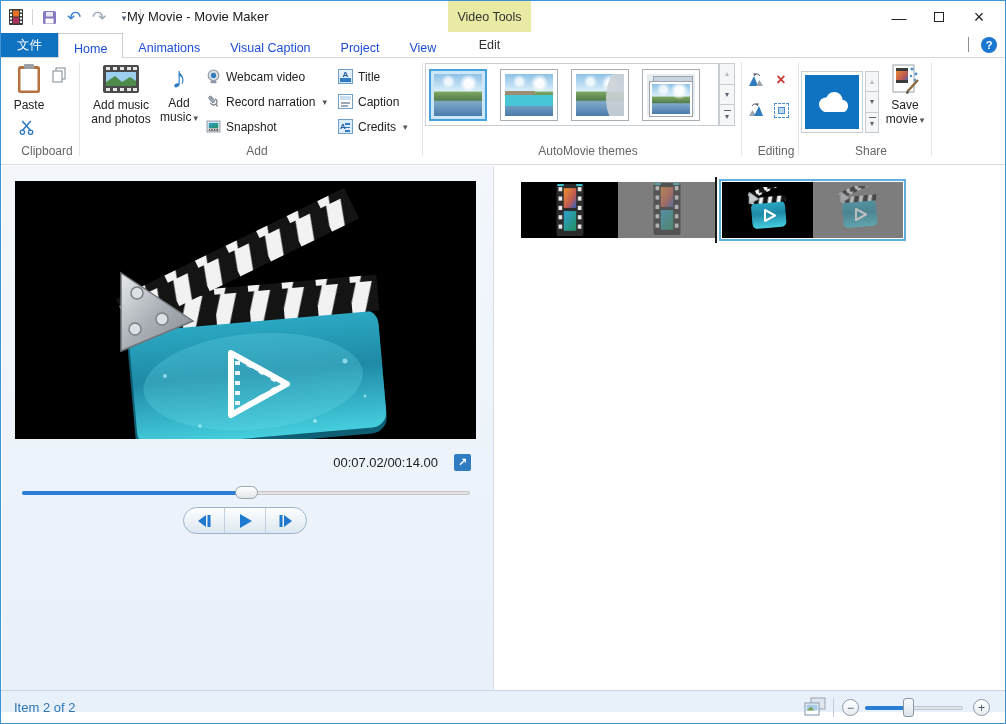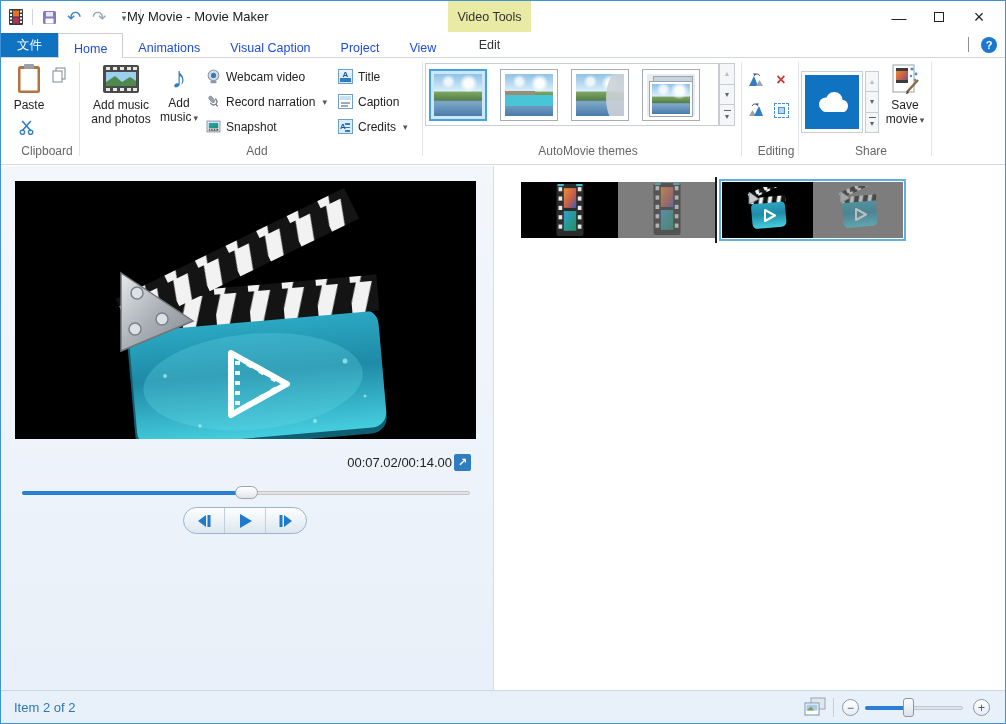--- a/index.html
+++ b/index.html
@@ -78,42 +78,42 @@
   .onedrive-tile { width:54px; height:54px; background:#1073c2; display:flex; align-items:center; justify-content:center; }
   .share-scroll { position:absolute; left:66px; top:13px; width:14px; height:62px; display:flex; flex-direction:column; }
   
   .g-signin { position:absolute; left:932px; top:0; width:70px; height:100%; }
   .signin-ico { width:38px; height:34px; border:1px solid #9aa0a8; border-radius:3px; background:linear-gradient(180deg,#eef1f4,#c2c8cf); display:flex; align-items:center; justify-content:center; box-shadow:inset 0 0 0 1px #fff, 0 0 0 1px #bfe2e6; }
 
   
   .workspace { position:absolute; left:1px; top:165px; width:1004px; height:524px; display:flex; }
   .preview-pane { position:relative; width:492px; height:100%; background:linear-gradient(180deg,#f3f7fc,#e9f0f9); border-right:1px solid #d9dde1; }
   .video-frame { position:absolute; left:13px; top:15px; width:461px; height:258px; background:#000; overflow:hidden; }
-  .time-row { position:absolute; top:288px; right:22px; display:flex; align-items:center; gap:2px; }
+  .time-row { position:absolute; top:288px; right:22px; display:flex; align-items:center; gap:16px; }
   .timecode { font-size:13px; color:#222; }
   .fullscreen-btn { width:17px; height:17px; background:#2f7cc0; border-radius:2px; color:#fff; font-size:11px; font-weight:bold; display:flex; align-items:center; justify-content:center; }
   .seek { position:absolute; left:20px; top:320px; width:448px; height:14px; }
   .seek-track { position:absolute; left:0; top:5px; width:100%; height:4px; background:#e3e3e3; border:1px solid #c6c6c6; border-radius:2px; }
   .seek-progress { position:absolute; left:0; top:5px; height:4px; background:#2a7fd4; border-radius:2px 0 0 2px; }
   .seek-thumb { position:absolute; top:0; width:23px; height:13px; margin-left:-11px; background:linear-gradient(180deg,#ffffff,#e2e6ea); border:1px solid #9aa2aa; border-radius:7px; }
   .controls { position:absolute; left:181px; top:341px; width:124px; height:27px; border:1px solid #9ab4cc; border-radius:14px; background:linear-gradient(180deg,#fdfefe,#dde7f0); display:flex; overflow:hidden; }
   .pbtn { flex:1; display:flex; align-items:center; justify-content:center; }
   .pbtn + .pbtn { border-left:1px solid #c2cedb; }
 
   .board-pane { position:relative; flex:1; height:100%; background:#fff; }
   .clip-frame { position:absolute; top:16px; height:56px; display:flex; align-items:center; justify-content:center; }
   .frame-a { background:#000; }
   .frame-b { background:#7d7d7d; }
   .faded { opacity:.5; }
   .playhead { position:absolute; left:221px; top:11px; width:2px; height:66px; background:#1a1a1a; }
   .sel-clip { position:absolute; left:225px; top:13px; width:187px; height:62px; border:2px solid #5fb0dc; background:#fff; padding:1px; display:flex; }
   .sel-clip .cf { width:50%; height:100%; display:flex; align-items:center; justify-content:center; }
 
   
-  .statusbar { position:absolute; left:0; top:689px; width:100%; height:34px; background:#e8f1fa; border-top:1px solid #c9d6e4; }
+  .statusbar { position:absolute; left:0; top:689px; width:100%; height:22px; background:#e8f1fa; border-top:1px solid #c9d6e4; }
   .status-text { position:absolute; left:13px; top:9px; font-size:13px; color:#2e77b5; }
   .sb-right { position:absolute; right:0; top:0; height:100%; width:210px; }
   .sb-sep { position:absolute; left:38px; top:7px; width:1px; height:19px; background:#c2cedb; }
   .zoom-circle { position:absolute; top:8px; width:17px; height:17px; border:1px solid #8a97a5; border-radius:50%; background:linear-gradient(180deg,#fff,#e8edf2); color:#4a5a6a; font-size:12px; display:flex; align-items:center; justify-content:center; line-height:1; }
   .zoom-slider { position:absolute; left:70px; top:0; width:98px; height:34px; }
   .z-track { position:absolute; left:0; top:15px; width:100%; height:4px; background:#e0e4e8; border:1px solid #bfc7cf; border-radius:2px; }
   .z-progress { position:absolute; left:0; top:15px; height:4px; background:#2a7fd4; border-radius:2px 0 0 2px; }
   .z-thumb { position:absolute; top:7px; width:11px; height:19px; margin-left:-5px; background:linear-gradient(180deg,#fbfcfd,#dde3e9); border:1px solid #8a97a5; border-radius:3px; }
 </style>
 </head>

